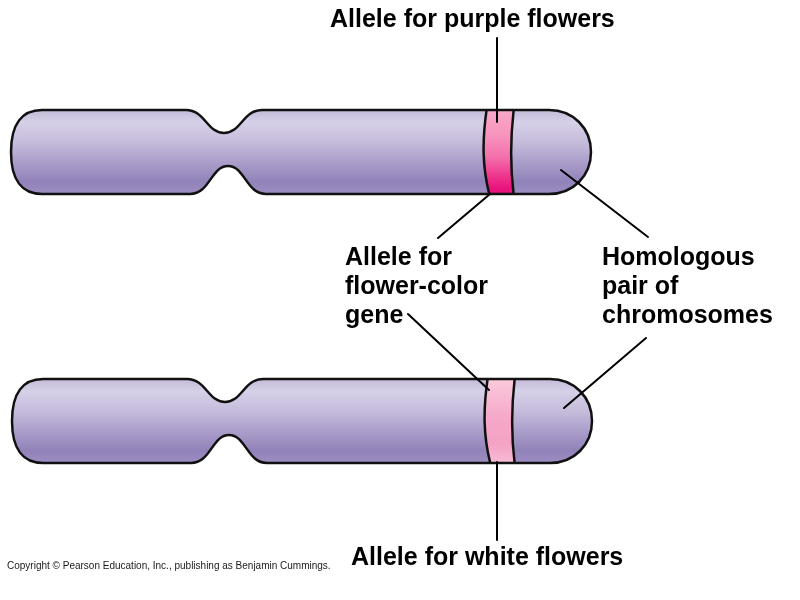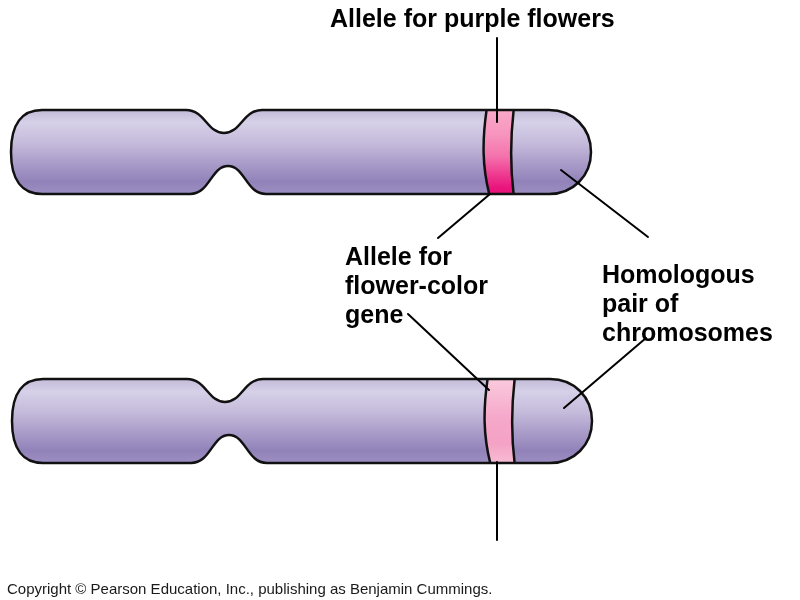--- a/index.html
+++ b/index.html
@@ -25,22 +25,22 @@
     color: #000000;
     font-weight: bold;
     font-size: 25px;
     line-height: 29px;
     white-space: pre-line;
     letter-spacing: 0px;
   }
   .copyright {
     position: absolute;
     left: 7px;
-    top: 580px;
-    font-size: 15px;
+    top: 560px;
+    font-size: 10px;
     font-weight: normal;
     color: #1a1a1a;
     white-space: nowrap;
   }
 </style>
 </head>
 <body>
 
 <div class="stage">
 
@@ -103,20 +103,21 @@
       <line x1="497" y1="462" x2="497" y2="540"></line>
     </g>
   </svg>
 
   <div class="lbl" style="left:330px; top:4px;">Allele for purple flowers</div>
 
   <div class="lbl" style="left:345px; top:242px;">Allele for
 flower-color
 gene</div>
 
-  <div class="lbl" style="left:602px; top:260px;">Homologous
+  <div class="lbl" style="left:602px; top:242px;">Homologous
 pair of
 chromosomes</div>
 
+  <div class="lbl" style="left:351px; top:542px;">Allele for white flowers</div>
 
   <div class="copyright">Copyright © Pearson Education, Inc., publishing as Benjamin Cummings.</div>
 
 </div>
 
 </body></html>

